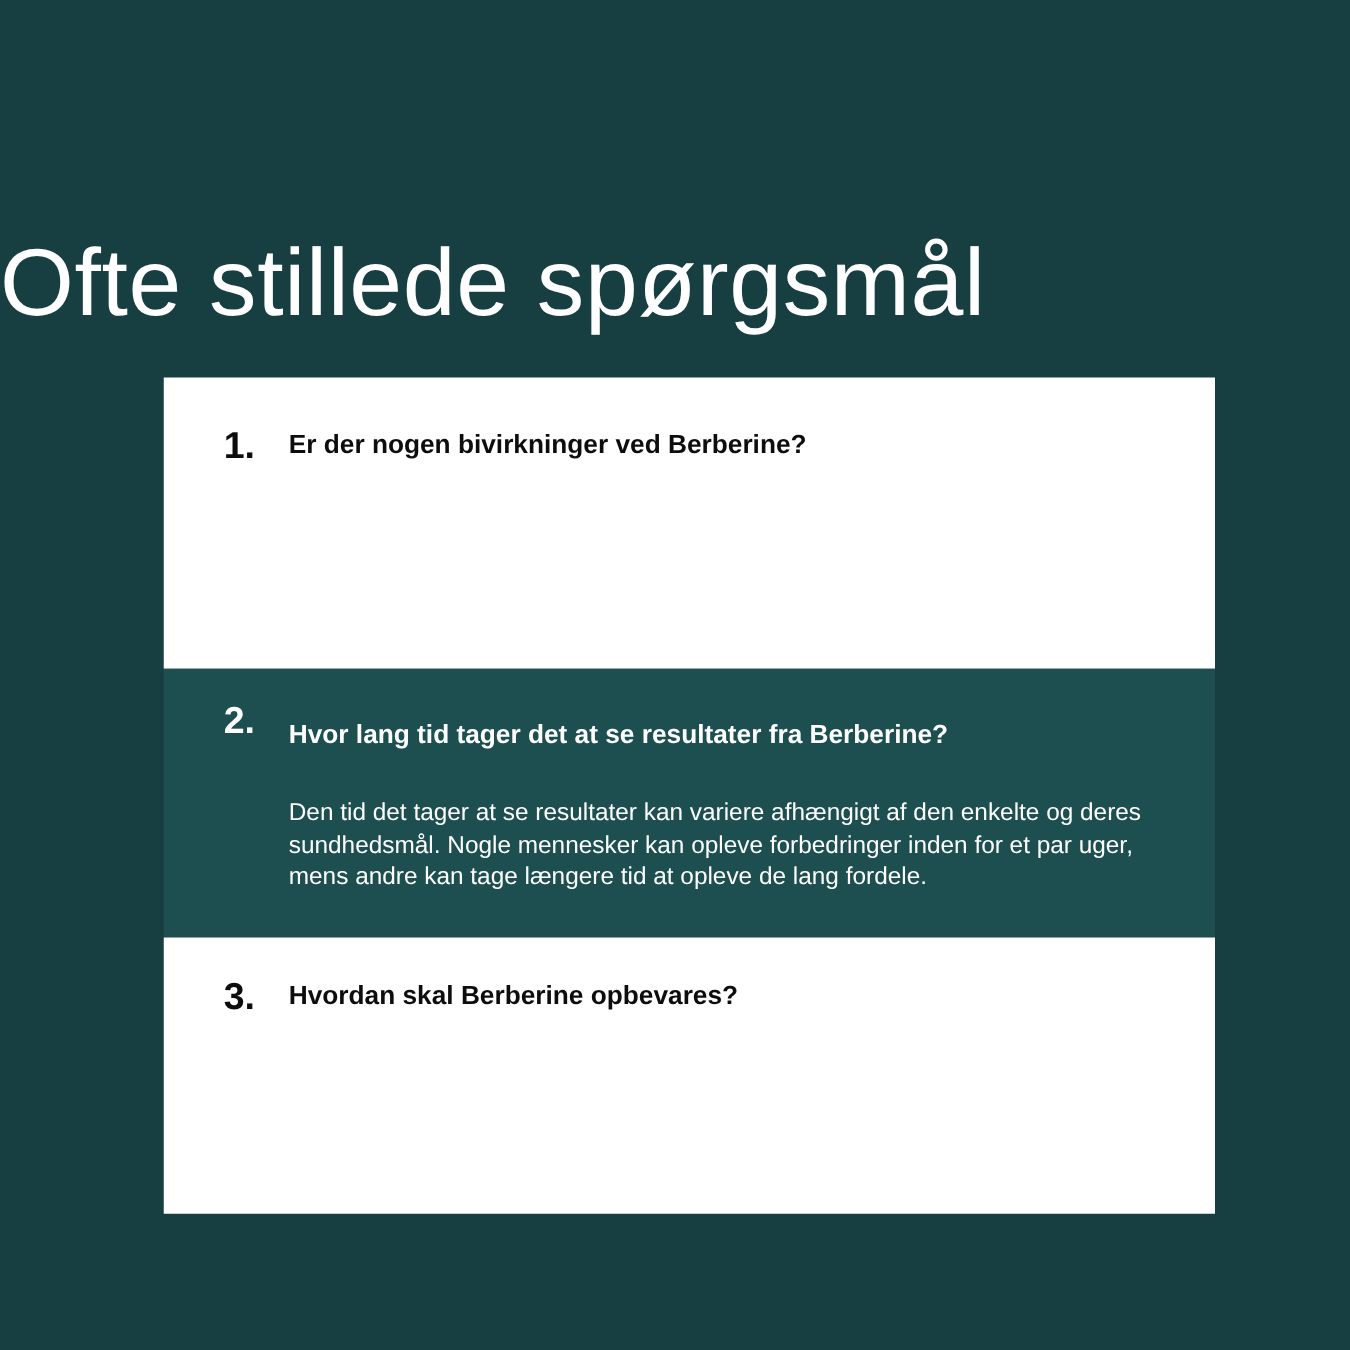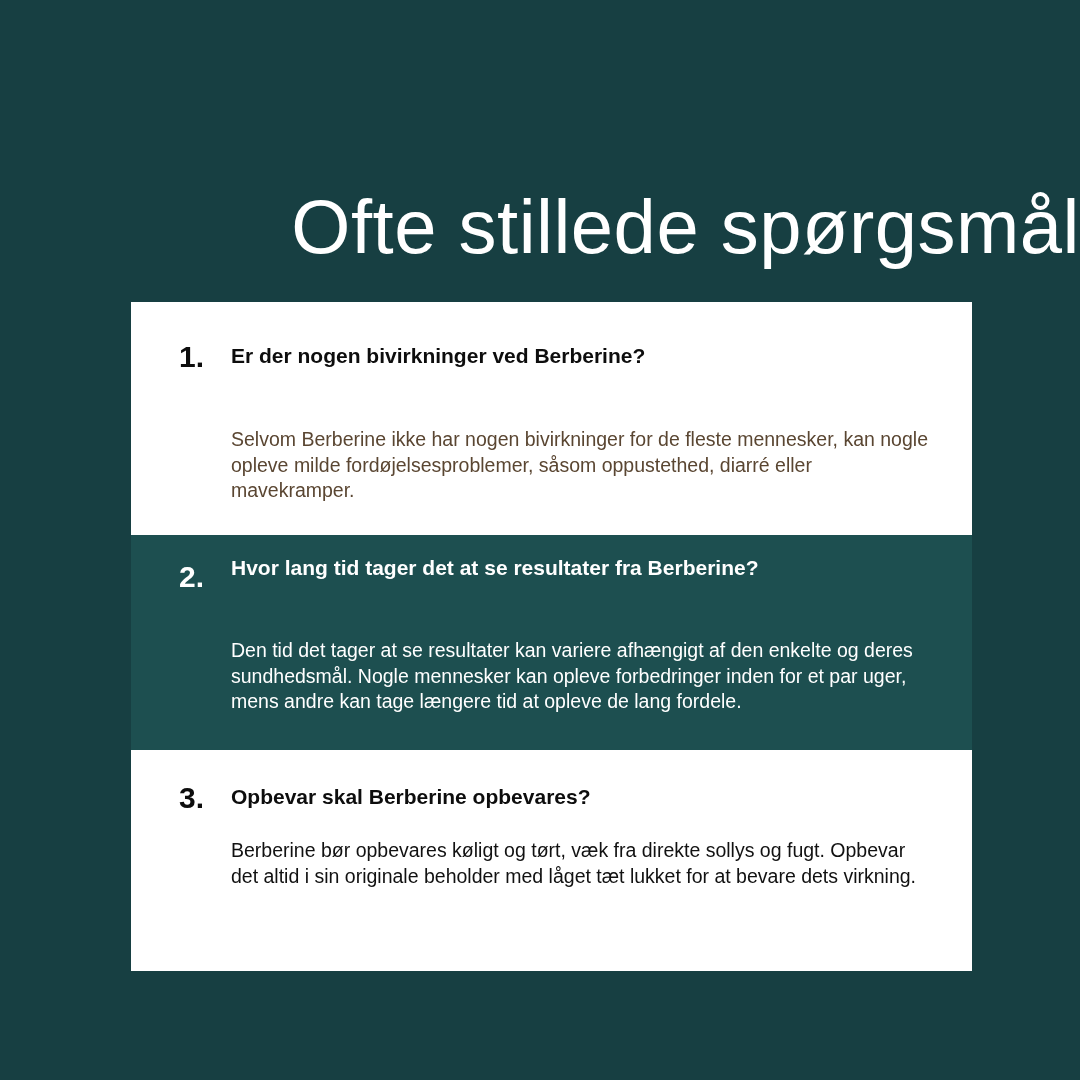--- a/index.html
+++ b/index.html
@@ -4,21 +4,21 @@
 <style>
   html, body { margin: 0; padding: 0; }
   body {
     width: 1080px; height: 1080px; overflow: hidden;
     background: #173f42;
     font-family: "Liberation Sans", "DejaVu Sans", sans-serif;
     position: relative;
   }
   .title {
     position: absolute; left: 0; top: 128px; width: 1080px;
-    text-align: right; color: #ffffff;
+    text-align: left; color: #ffffff;
     font-size: 76px; font-weight: 400; letter-spacing: 0.5px;
     line-height: 96px;
   }
   .panel {
     position: absolute; left: 131px; top: 302px; width: 841px; height: 669px;
   }
   .faq {
     position: absolute; left: 0; width: 841px; box-sizing: border-box;
   }
   .faq.light { background: #ffffff; }
@@ -42,28 +42,26 @@
 </head>
 <body>
 
 <h1 class="title">Ofte stillede spørgsmål</h1>
 
 <div class="panel">
 
   <div class="faq light" id="faq1" style="top:0; height:233px;">
     <span class="num" style="top:38px;">1.</span>
     <div class="q" style="top:37px;">Er der nogen bivirkninger ved Berberine?</div>
-    <div class="a" style="top:125px;">Selvom Berberine ikke har nogen bivirkninger for de fleste mennesker, kan nogle opleve milde fordøjelsesproblemer, såsom oppustethed, diarré eller mavekramper.</div>
   </div>
 
   <div class="faq dark" id="faq2" style="top:233px; height:215px;">
     <span class="num" style="top:25px;">2.</span>
-    <div class="q" style="top:16px;">Hvor lang tid tager det at se resultater fra Berberine?</div>
+    <div class="q" style="top:36px;">Hvor lang tid tager det at se resultater fra Berberine?</div>
     <div class="a" style="top:103px;">Den tid det tager at se resultater kan variere afhængigt af den enkelte og deres sundhedsmål. Nogle mennesker kan opleve forbedringer inden for et par uger, mens andre kan tage længere tid at opleve de lang fordele.</div>
   </div>
 
   <div class="faq light" id="faq3" style="top:448px; height:221px;">
     <span class="num" style="top:31px;">3.</span>
-    <div class="q" style="top:30px;">Opbevar skal Berberine opbevares?</div>
-    <div class="a" style="top:88px;">Berberine bør opbevares køligt og tørt, væk fra direkte sollys og fugt. Opbevar det altid i sin originale beholder med låget tæt lukket for at bevare dets virkning.</div>
+    <div class="q" style="top:30px;">Hvordan skal Berberine opbevares?</div>
   </div>
 
 </div>
 
 </body></html>

